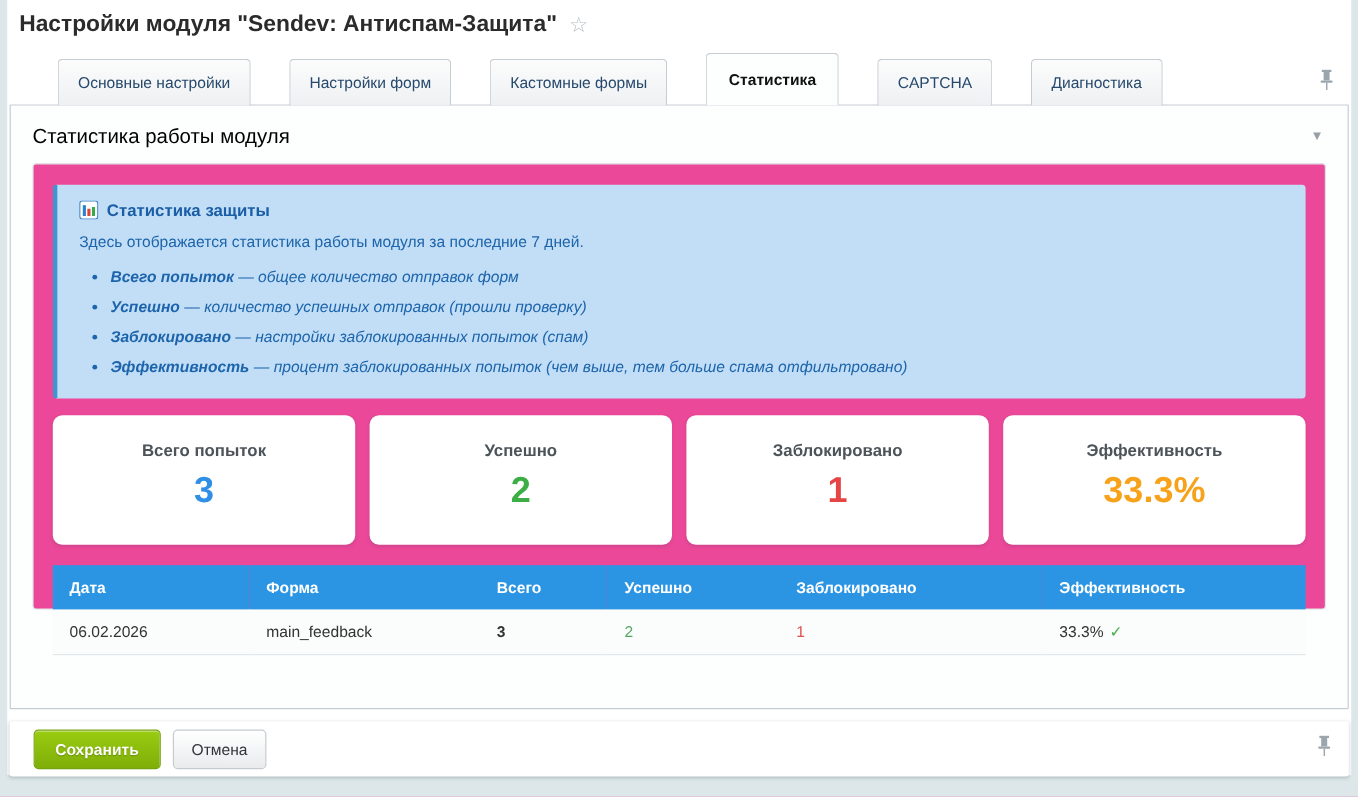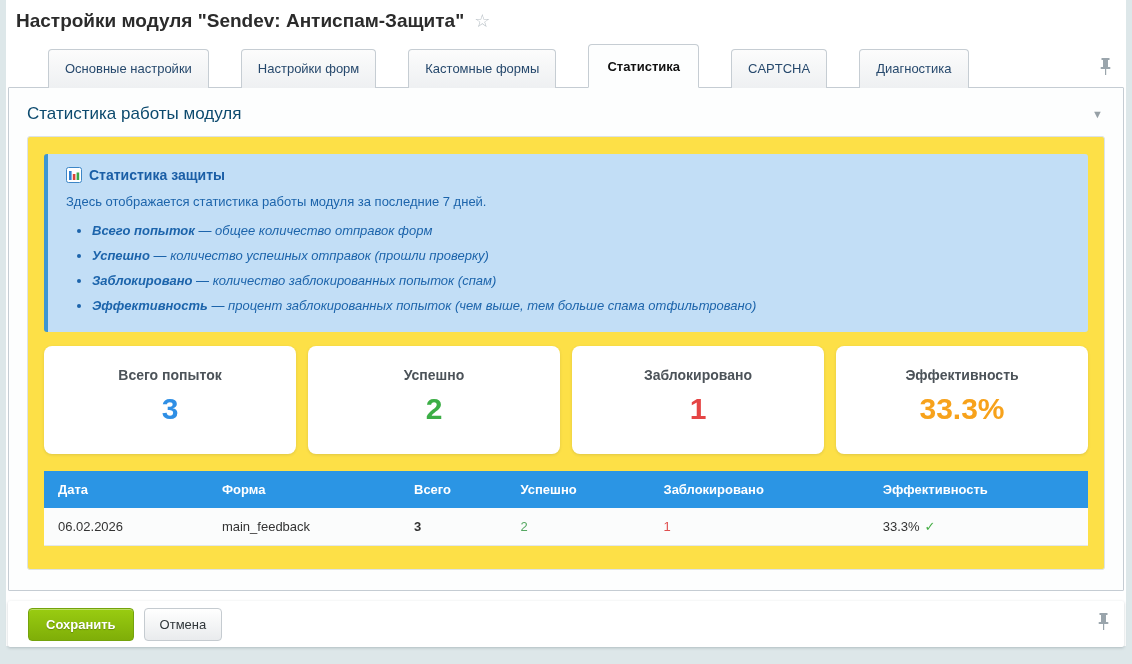--- a/index.html
+++ b/index.html
@@ -33,27 +33,27 @@
   }
   .pin { position:absolute; right:14px; cursor:pointer; }
   .pin-top { top:14px; }
 
   
   .main-box {
     position:relative; margin:0 2px; height:504px;
     background:#fdfefe; border:1px solid #c5ccd3; border-radius:1px;
   }
   .section-header { display:flex; align-items:center; justify-content:space-between; padding:16px 20px 10px 18px; }
-  .section-title { font-size:17px; color:#0c4a6e; }
+  .section-title { font-size:17px; color:#000000; }
   .collapse-arrow { color:#96a0a6; font-size:11px; cursor:pointer; }
 
   
   .panel {
-    margin:2px 18px 0; height:434px;
-    background:#fde047; border:1px solid #dce3e6; border-radius:3px;
+    margin:2px 18px 0; height:372px;
+    background:#ec4899; border:1px solid #dce3e6; border-radius:3px;
     padding:17px 16px;
   }
 
   
   .info-box {
     background:#c2def6; border-left:4px solid #3e96d1; border-radius:3px;
     padding:13px 18px 15px; color:#1c64ab; height:178px;
   }
   .info-title-row { display:flex; align-items:center; gap:7px; margin-bottom:11px; }
   .info-title { font-weight:bold; font-size:14px; color:#1a5ea6; }
@@ -152,21 +152,21 @@
               <rect x="3" y="4" width="2.6" height="9" fill="#2f7fd1"></rect>
               <rect x="6.8" y="7" width="2.6" height="6" fill="#d9453a"></rect>
               <rect x="10.6" y="5.5" width="2.6" height="7.5" fill="#3aa94a"></rect>
             </svg>
           <span class="info-title">Статистика защиты</span>
         </div>
         <div class="info-intro">Здесь отображается статистика работы модуля за последние 7 дней.</div>
         <ul class="info-list">
           <li><span class="term">Всего попыток</span> <span>— общее количество отправок форм</span></li>
           <li><span class="term">Успешно</span> <span>— количество успешных отправок (прошли проверку)</span></li>
-          <li><span class="term">Заблокировано</span> <span>— количество заблокированных попыток (спам)</span></li>
+          <li><span class="term">Заблокировано</span> <span>— настройки заблокированных попыток (спам)</span></li>
           <li><span class="term">Эффективность</span> <span>— процент заблокированных попыток (чем выше, тем больше спама отфильтровано)</span></li>
         </ul>
       </div>
 
       <div class="cards">
         <div class="card">
           <div class="card-label">Всего попыток</div>
           <div class="card-value val-blue">3</div>
         </div>
         <div class="card">

